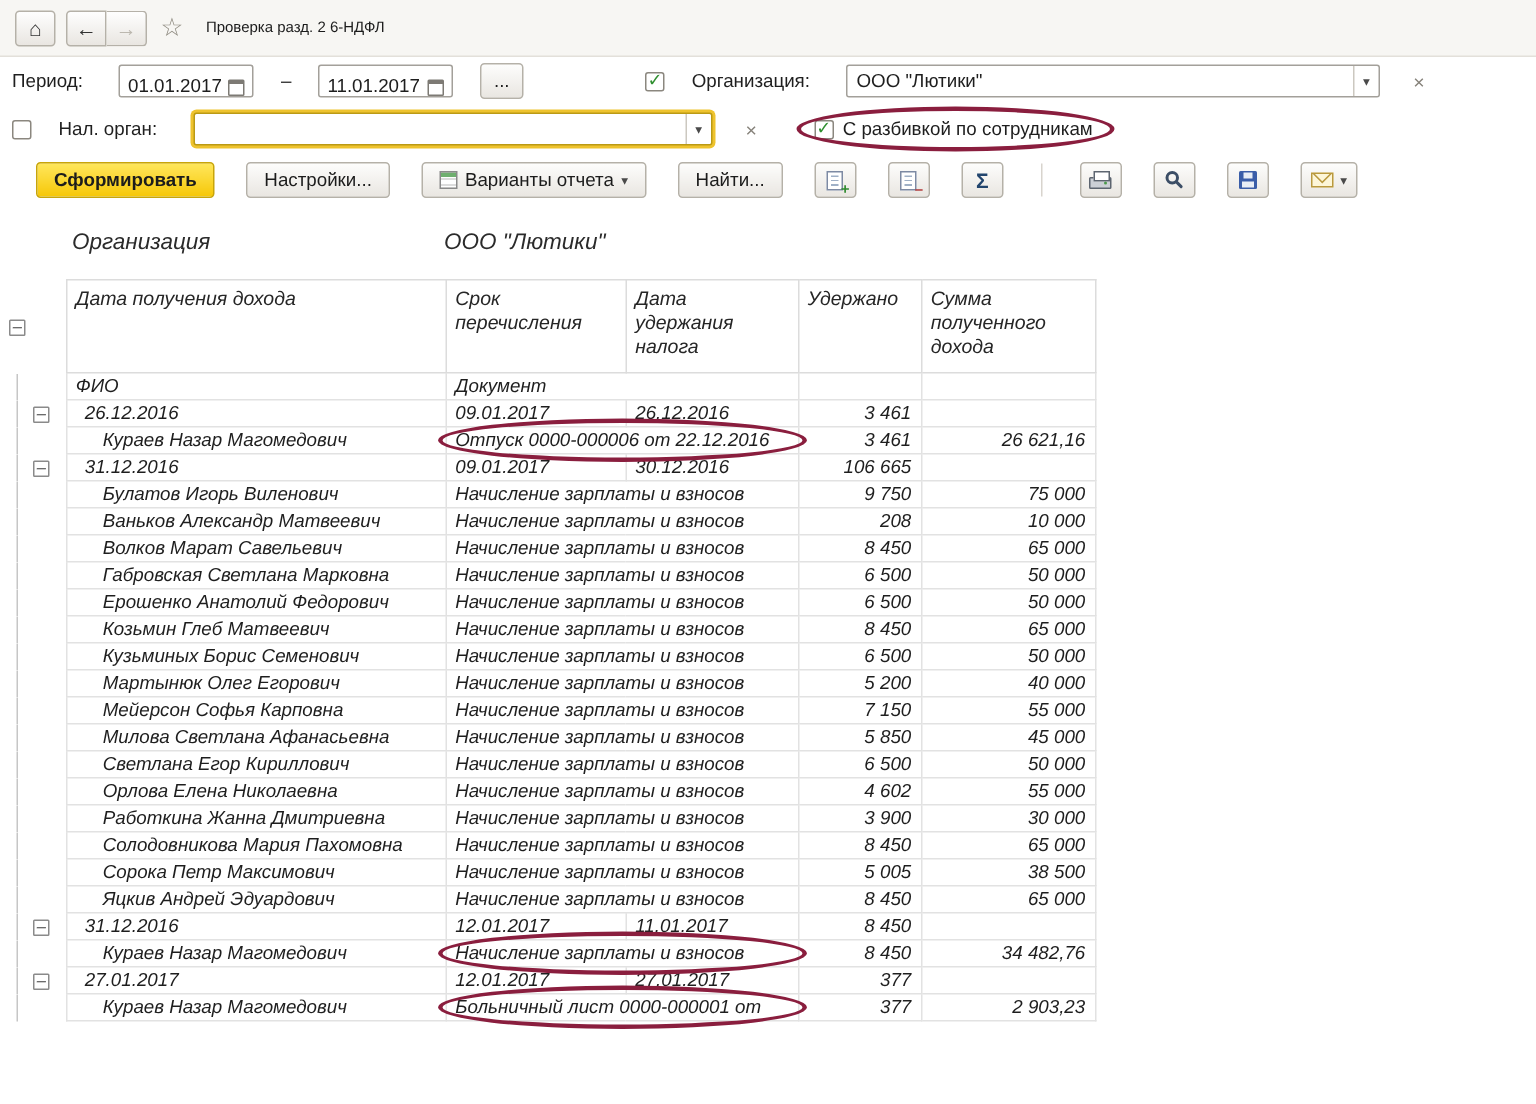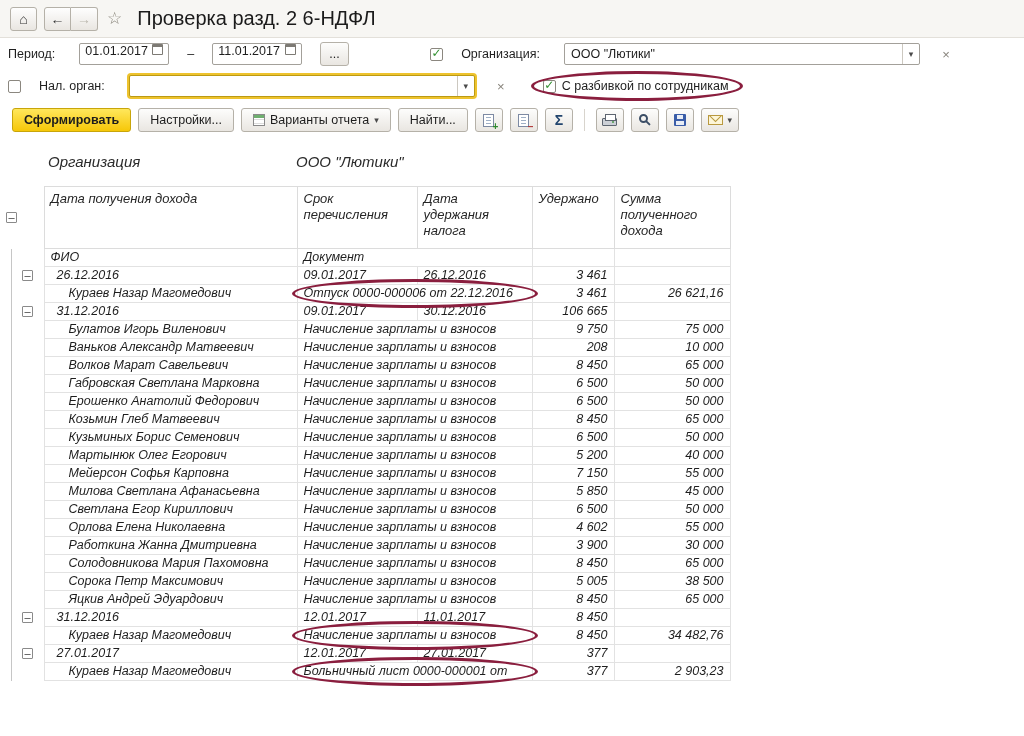--- a/index.html
+++ b/index.html
@@ -12,29 +12,29 @@
   
   .navbar { height: 38px; display: flex; align-items: center; gap: 7px; padding: 0 10px;
             background: #f7f6f3; border-bottom: 1px solid #e3e0da; }
   .nav-btn { width: 27px; height: 24px; border: 1px solid #b5b1a8; border-radius: 3px;
              background: linear-gradient(#fefefe, #e9e6e1); display: flex; align-items: center;
              justify-content: center; font-size: 14px; color: #333; cursor: default; }
   .nav-pair { display: flex; }
   .nav-pair .nav-btn:first-child { border-radius: 3px 0 0 3px; font-weight: bold; }
   .nav-pair .nav-btn:last-child { border-radius: 0 3px 3px 0; border-left: none; color: #bcb8af; }
   .star { font-size: 17px; color: #8d897f; margin: 0 2px; }
-  .title { font-size: 20px; color: #1b1b1b; margin-left: 6px; }
+  .title { font-size: 10px; color: #1b1b1b; margin-left: 6px; }
 
   
   .frow { display: flex; align-items: center; height: 32px; padding: 0 8px; gap: 18px; background: #fff; }
   .frow1 { padding-right: 70px; }
   .flabel { color: #1f1f1f; margin-right: 6px; }
   .spacer { flex: 1; }
   .field { height: 22px; border: 1px solid #a3a09a; background: #fff; display: flex;
-           align-items: flex-start; padding: 0 5px; border-radius: 2px; }
+           align-items: flex-end; padding: 0 5px; border-radius: 2px; }
   .date { width: 90px; justify-content: space-between; }
   .cal { width: 11px; height: 11px; border: 1px solid #7d7a74; border-top: 3px solid #7d7a74; border-radius: 1px; }
   .btn { height: 24px; border: 1px solid #b5b1a8; border-radius: 3px;
          background: linear-gradient(#fdfdfc, #e9e6e1); padding: 0 11px; display: inline-flex;
          align-items: center; gap: 5px; font-size: 12.5px; color: #1c1c1c; white-space: nowrap; }
   .more { padding: 0 8px; }
   .cb { width: 13px; height: 13px; border: 1px solid #8b877f; border-radius: 2px; background: #fff;
         display: flex; align-items: center; justify-content: center; flex: none; }
   .ck { color: #2f8f2f; font-weight: bold; font-size: 12px; line-height: 10px; position: relative; top: -1px; }
   .combo { height: 22px; border: 1px solid #a3a09a; background: #fff; border-radius: 2px;
@@ -44,21 +44,21 @@
                justify-content: center; font-size: 9px; color: #4a4a4a; }
   .combo.org { width: 356px; }
   .combo.tax { width: 346px; border-color: #bb9a14; box-shadow: 0 0 0 2px #eec32e; }
   .clear { width: 16px; height: 18px; display: flex; align-items: center; justify-content: center;
            color: #87837b; font-size: 13px; }
   .annot { position: relative; display: flex; align-items: center; gap: 6px; margin-left: 12px; padding: 2px 4px; }
   .ell2 { position: absolute; left: -8px; right: -10px; top: -6px; bottom: -6px;
           border: 3px solid #8a1e3e; border-radius: 50%; pointer-events: none; }
 
   
-  .toolbar { display: flex; align-items: center; gap: 7px; padding: 6px 12px 9px; background: #fff; }
+  .toolbar { display: flex; align-items: center; gap: 21px; padding: 6px 24px 9px; background: #fff; }
   .gen { background: linear-gradient(#ffe75c, #f6c708); border-color: #c8a50a; font-weight: bold; }
   .icon-btn { width: 28px; padding: 0; justify-content: center; }
   .mailbtn { width: 38px; padding: 0 4px; justify-content: center; }
   .sep { width: 1px; height: 22px; background: #d8d4cd; margin: 0 4px; }
   .ddq { font-size: 9px; color: #4a4a4a; }
   .sigma { font-size: 14px; font-weight: bold; color: #22456e; }
 
   .ic-variants { width: 12px; height: 12px; border: 1px solid #8a8a8a;
     background: linear-gradient(#6faf6f, #6faf6f) 0 0 / 100% 3px no-repeat,
                 repeating-linear-gradient(#dcdcdc 0 1px, #fff 1px 4px); }

